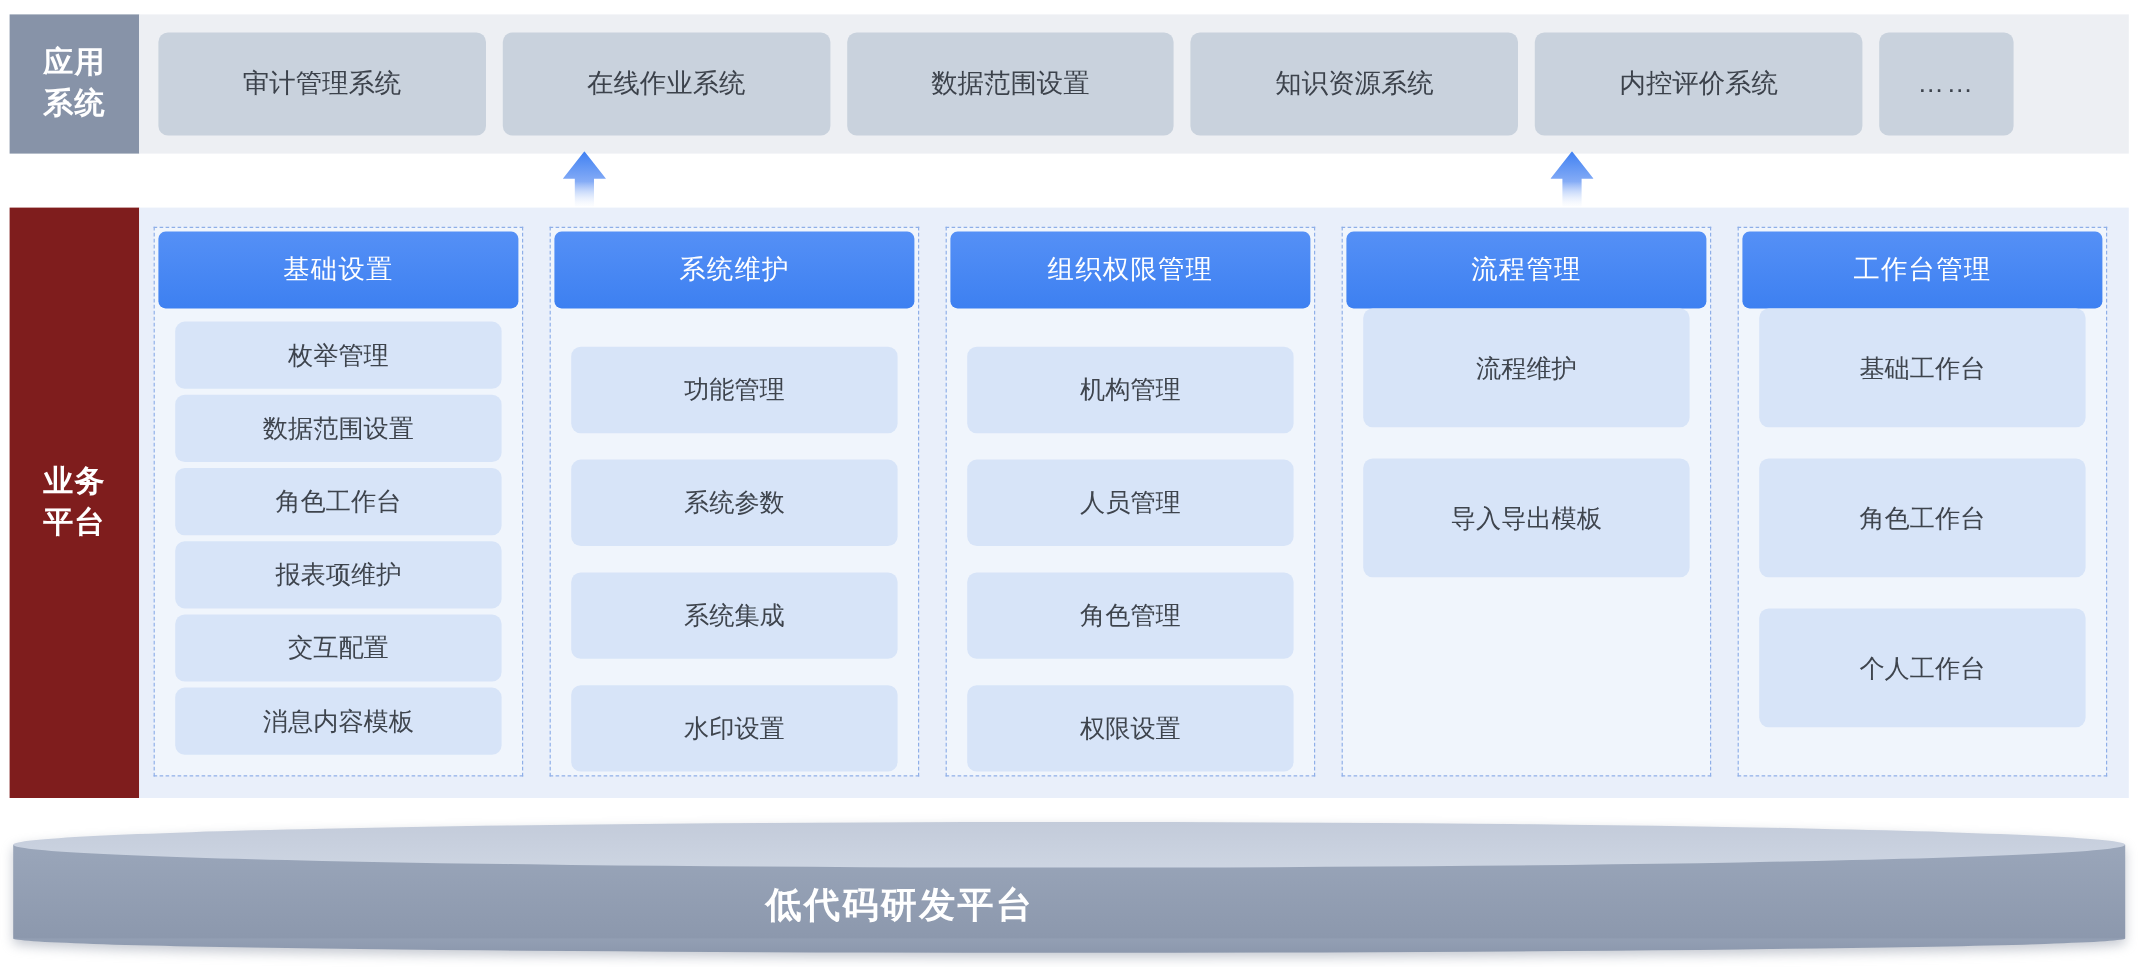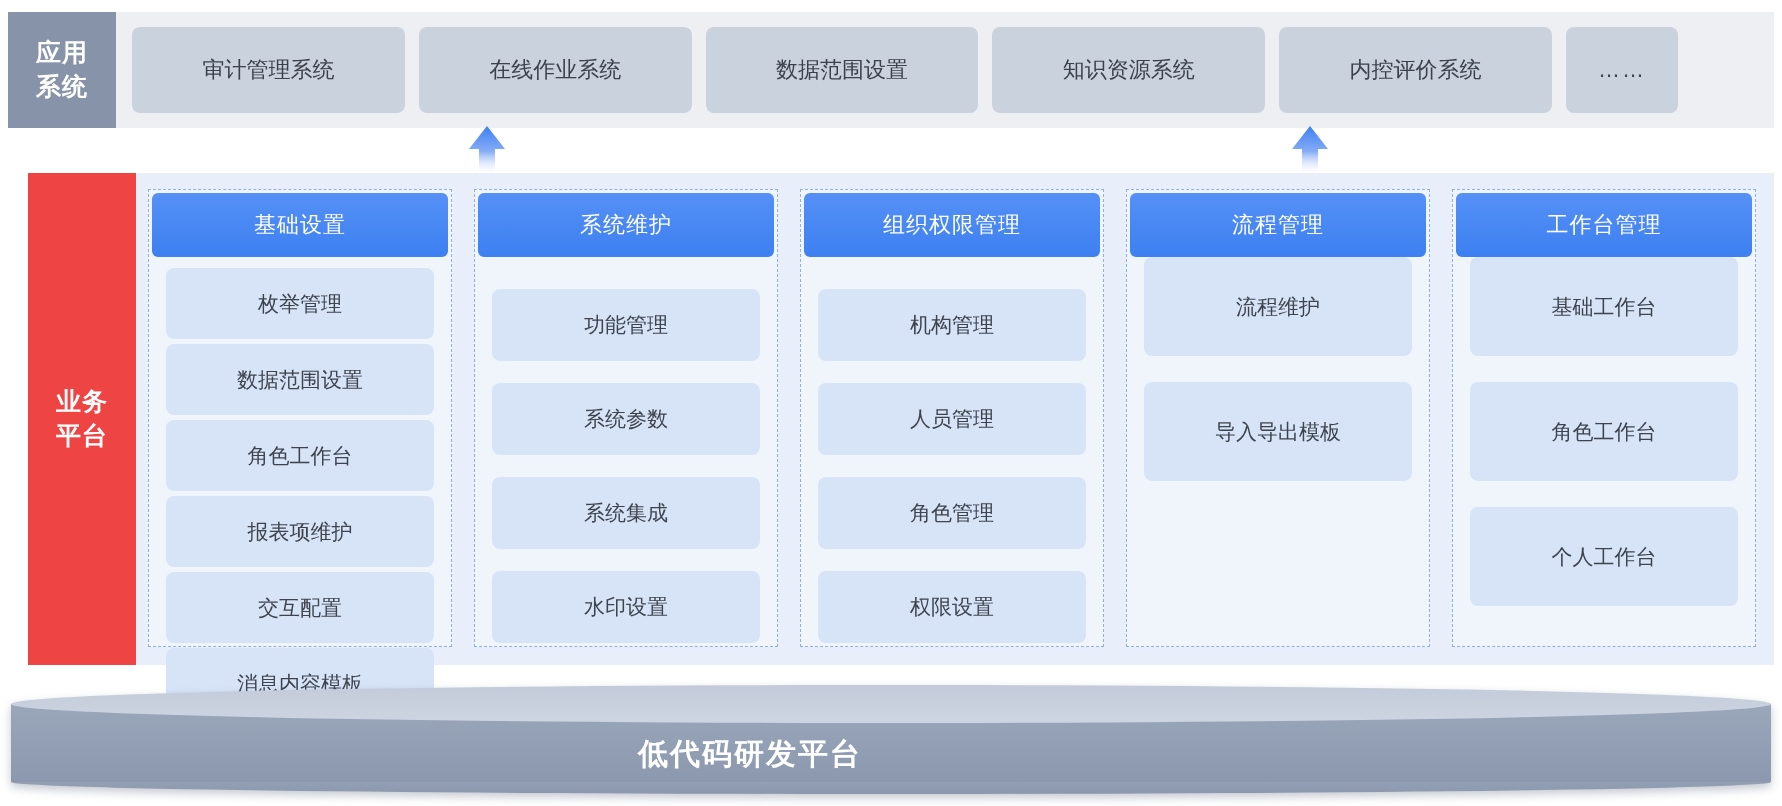--- a/index.html
+++ b/index.html
@@ -20,40 +20,40 @@
   .sys-box{
     flex:1;height:86px;background:#C9D2DD;border-radius:8px;
     display:flex;align-items:center;justify-content:center;
     font-size:22px;color:#3C424B;white-space:nowrap;
   }
   .more-box{flex:0 0 112px;font-size:22px;letter-spacing:2px;}
   
   .up-arrow{position:absolute;top:126px;width:36px;height:46px;}
   
   .mid{position:absolute;left:8px;top:173px;width:1766px;height:492px;display:flex;}
-  .side-label.biz{background:#ef4444;margin-left:20px;}
+  .side-label.biz{background:#7f1d1d;}
   .panel{flex:1;background:#E9EFFA;padding:16px 18px 18px 12px;display:flex;gap:22px;min-width:0;}
   .column{
     flex:1;min-width:0;border:1px dashed #8FAFE8;background:#F0F5FC;
     padding:3px 3px 12px 3px;display:flex;flex-direction:column;box-sizing:border-box;
   }
   .col-header{
     height:64px;flex:0 0 64px;border-radius:6px;
     background:linear-gradient(180deg,#5590F6 0%,#3D80F1 100%);
     display:flex;align-items:center;justify-content:center;
     color:#ffffff;font-size:22px;letter-spacing:1px;
   }
   .col-body{flex:1;padding:0 14px;display:flex;flex-direction:column;}
   .col-item{
     background:#D7E4F8;border-radius:8px;flex:0 0 auto;
     display:flex;align-items:center;justify-content:center;
     font-size:21px;color:#3E444D;white-space:nowrap;
   }
   .size-sm .col-body{padding-top:11px;gap:5px;}
-  .size-sm .col-item{height:71px;}
+  .size-sm .col-item{height:56px;}
   .size-md .col-body{padding-top:32px;gap:22px;}
   .size-md .col-item{height:72px;}
   .size-lg .col-body{gap:26px;}
   .size-lg .col-item{height:99px;}
   
   .disc{position:absolute;left:8px;top:684px;width:1766px;height:116px;}
   .disc svg{display:block;filter:drop-shadow(0 4px 5px rgba(110,120,140,.40));}
   .disc-title{
     position:absolute;left:742px;top:50px;transform:translateX(-50%);
     color:#ffffff;font-weight:bold;font-size:30px;letter-spacing:2px;white-space:nowrap;font-family:Liberation Serif, serif;

